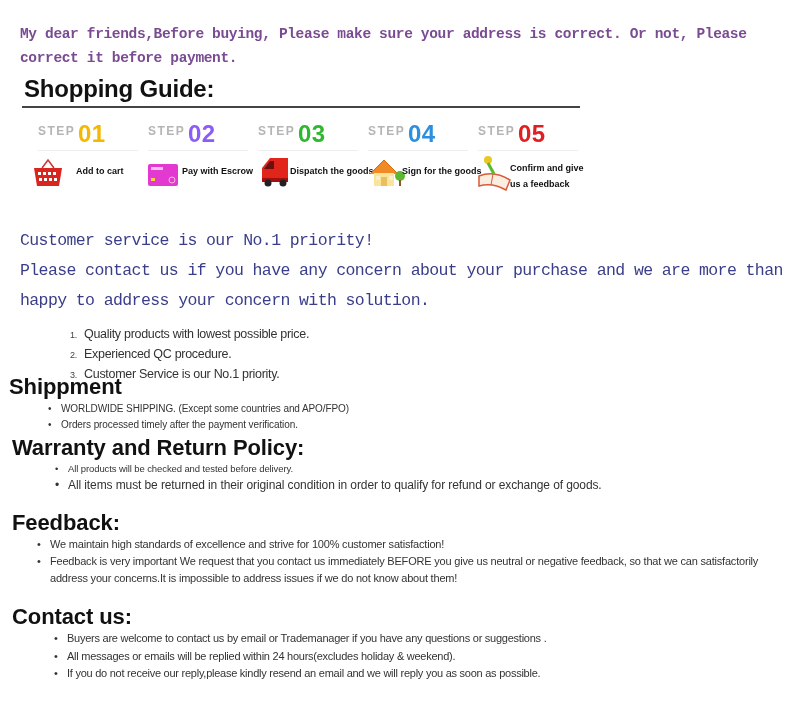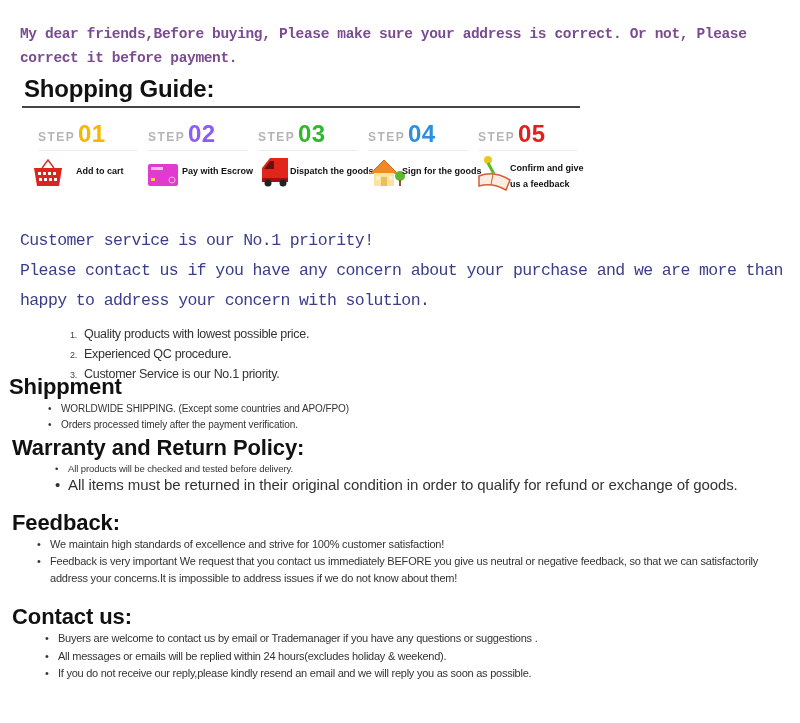--- a/index.html
+++ b/index.html
@@ -3,21 +3,21 @@
 <meta charset="utf-8">
 <style>
   html, body { margin: 0; padding: 0; background: #ffffff; }
   body { width: 800px; height: 723px; position: relative; overflow: hidden; font-family: "Liberation Sans", sans-serif; }
   .notice { position: absolute; left: 20px; top: 22px; width: 770px; font-family: "Liberation Mono", monospace; font-size: 14.5px; line-height: 24px; color: #7a4b92; letter-spacing: -0.35px; font-weight: bold; }
   .guide-title { position: absolute; left: 24px; top: 75px; font-size: 24px; font-weight: bold; color: #111; letter-spacing: -0.2px; }
   .guide-rule { position: absolute; left: 22px; top: 106px; width: 558px; height: 2px; background: #444; }
   .steps { position: absolute; left: 30px; top: 120px; width: 560px; height: 80px; }
   .step { position: absolute; top: 0; width: 110px; }
   .step-head { position: absolute; top: 0; left: 8px; height: 30px; width: 100px; border-bottom: 1px solid #eee; }
-  .step-word { position: absolute; left: 0; top: 10px; font-size: 12px; font-weight: bold; color: #b5b5b5; letter-spacing: 1.5px; }
+  .step-word { position: absolute; left: 0; top: 4px; font-size: 12px; font-weight: bold; color: #b5b5b5; letter-spacing: 1.5px; }
   .step-num { position: absolute; left: 40px; top: 0; font-size: 24px; font-weight: bold; letter-spacing: 0.5px; }
   .step-icon { position: absolute; top: 36px; left: 0; width: 36px; height: 34px; }
   .step-label { position: absolute; top: 46px; font-size: 9px; font-weight: bold; color: #111; white-space: nowrap; }
   .service { position: absolute; left: 20px; top: 226px; width: 780px; font-family: "Liberation Mono", monospace; font-size: 16.5px; line-height: 30px; color: #3a3d8a; letter-spacing: -0.6px; }
   .olist { position: absolute; left: 58px; top: 313px; margin: 12px; padding: 0; list-style: none; }
   .olist li { font-size: 12.5px; line-height: 19px; color: #333; letter-spacing: -0.3px; }
   .olist .num { display: inline-block; width: 14px; font-size: 9px; color: #444; }
   .section-h { position: absolute; font-size: 22px; font-weight: bold; color: #111; letter-spacing: -0.1px; }
   .blist { position: absolute; margin: 0; padding: 0; list-style: none; }
   .blist li { position: relative; padding-left: 13px; color: #333; }
@@ -142,27 +142,27 @@
 
 <div class="section-h" style="left:9px;top:374px">Shippment</div>
 <ul class="blist sm" style="left:48px;top:401px">
   <li>WORLDWIDE SHIPPING. (Except some countries and APO/FPO)</li>
   <li>Orders processed timely after the payment verification.</li>
 </ul>
 
 <div class="section-h" style="left:12px;top:435px">Warranty and Return Policy:</div>
 <ul class="blist sm" style="left:55px;top:461px;font-size:9.5px">
   <li style="font-size:9.5px">All products will be checked and tested before delivery.</li>
-  <li style="font-size:15px">All items must be returned in their original condition in order to qualify for refund or exchange of goods.</li>
+  <li style="font-size:12px">All items must be returned in their original condition in order to qualify for refund or exchange of goods.</li>
 </ul>
 
 <div class="section-h" style="left:12px;top:510px">Feedback:</div>
 <ul class="blist md" style="left:37px;top:536px;width:740px">
   <li style="line-height:17px">We maintain high standards of excellence and strive for 100% customer satisfaction!</li>
   <li style="line-height:17px">Feedback is very important We request that you contact us immediately BEFORE you give us neutral or negative feedback, so that we can satisfactorily address your concerns.It is impossible to address issues if we do not know about them!</li>
 </ul>
 
 <div class="section-h" style="left:12px;top:604px">Contact us:</div>
-<ul class="blist md2" style="left:45px;top:630px">
+<ul class="blist md2" style="left:54px;top:630px">
   <li>Buyers are welcome to contact us by email or Trademanager if you have any questions or suggestions .</li>
   <li>All messages or emails will be replied within 24 hours(excludes holiday &amp; weekend).</li>
   <li>If you do not receive our reply,please kindly resend an email and we will reply you as soon as possible.</li>
 </ul>
 
 </body></html>

